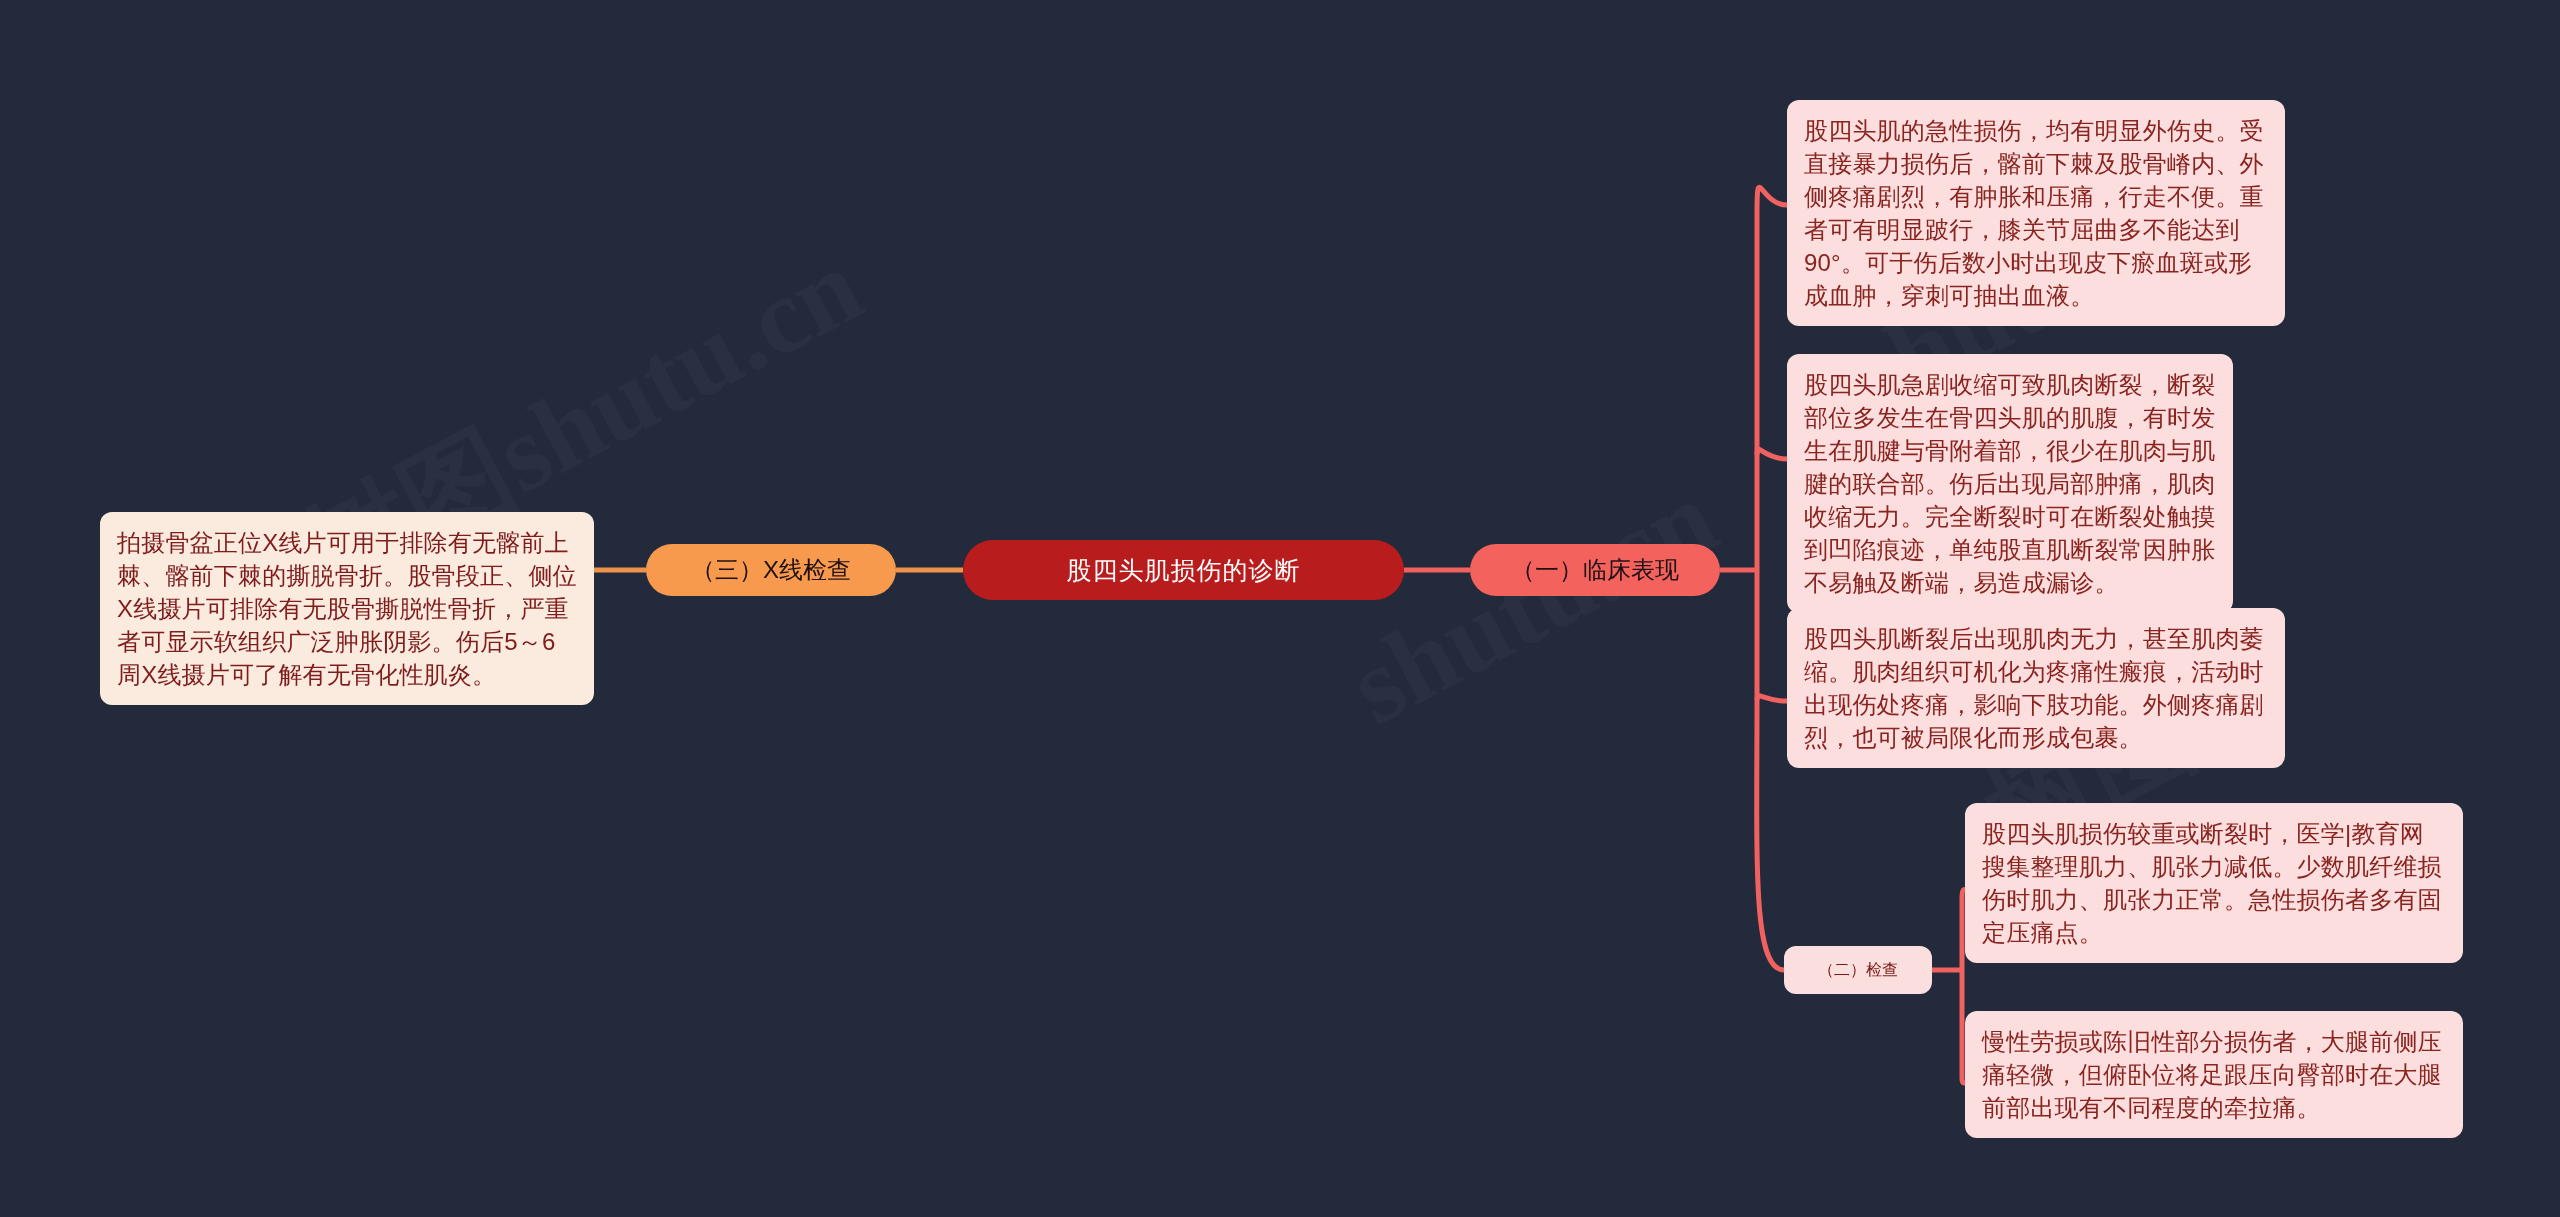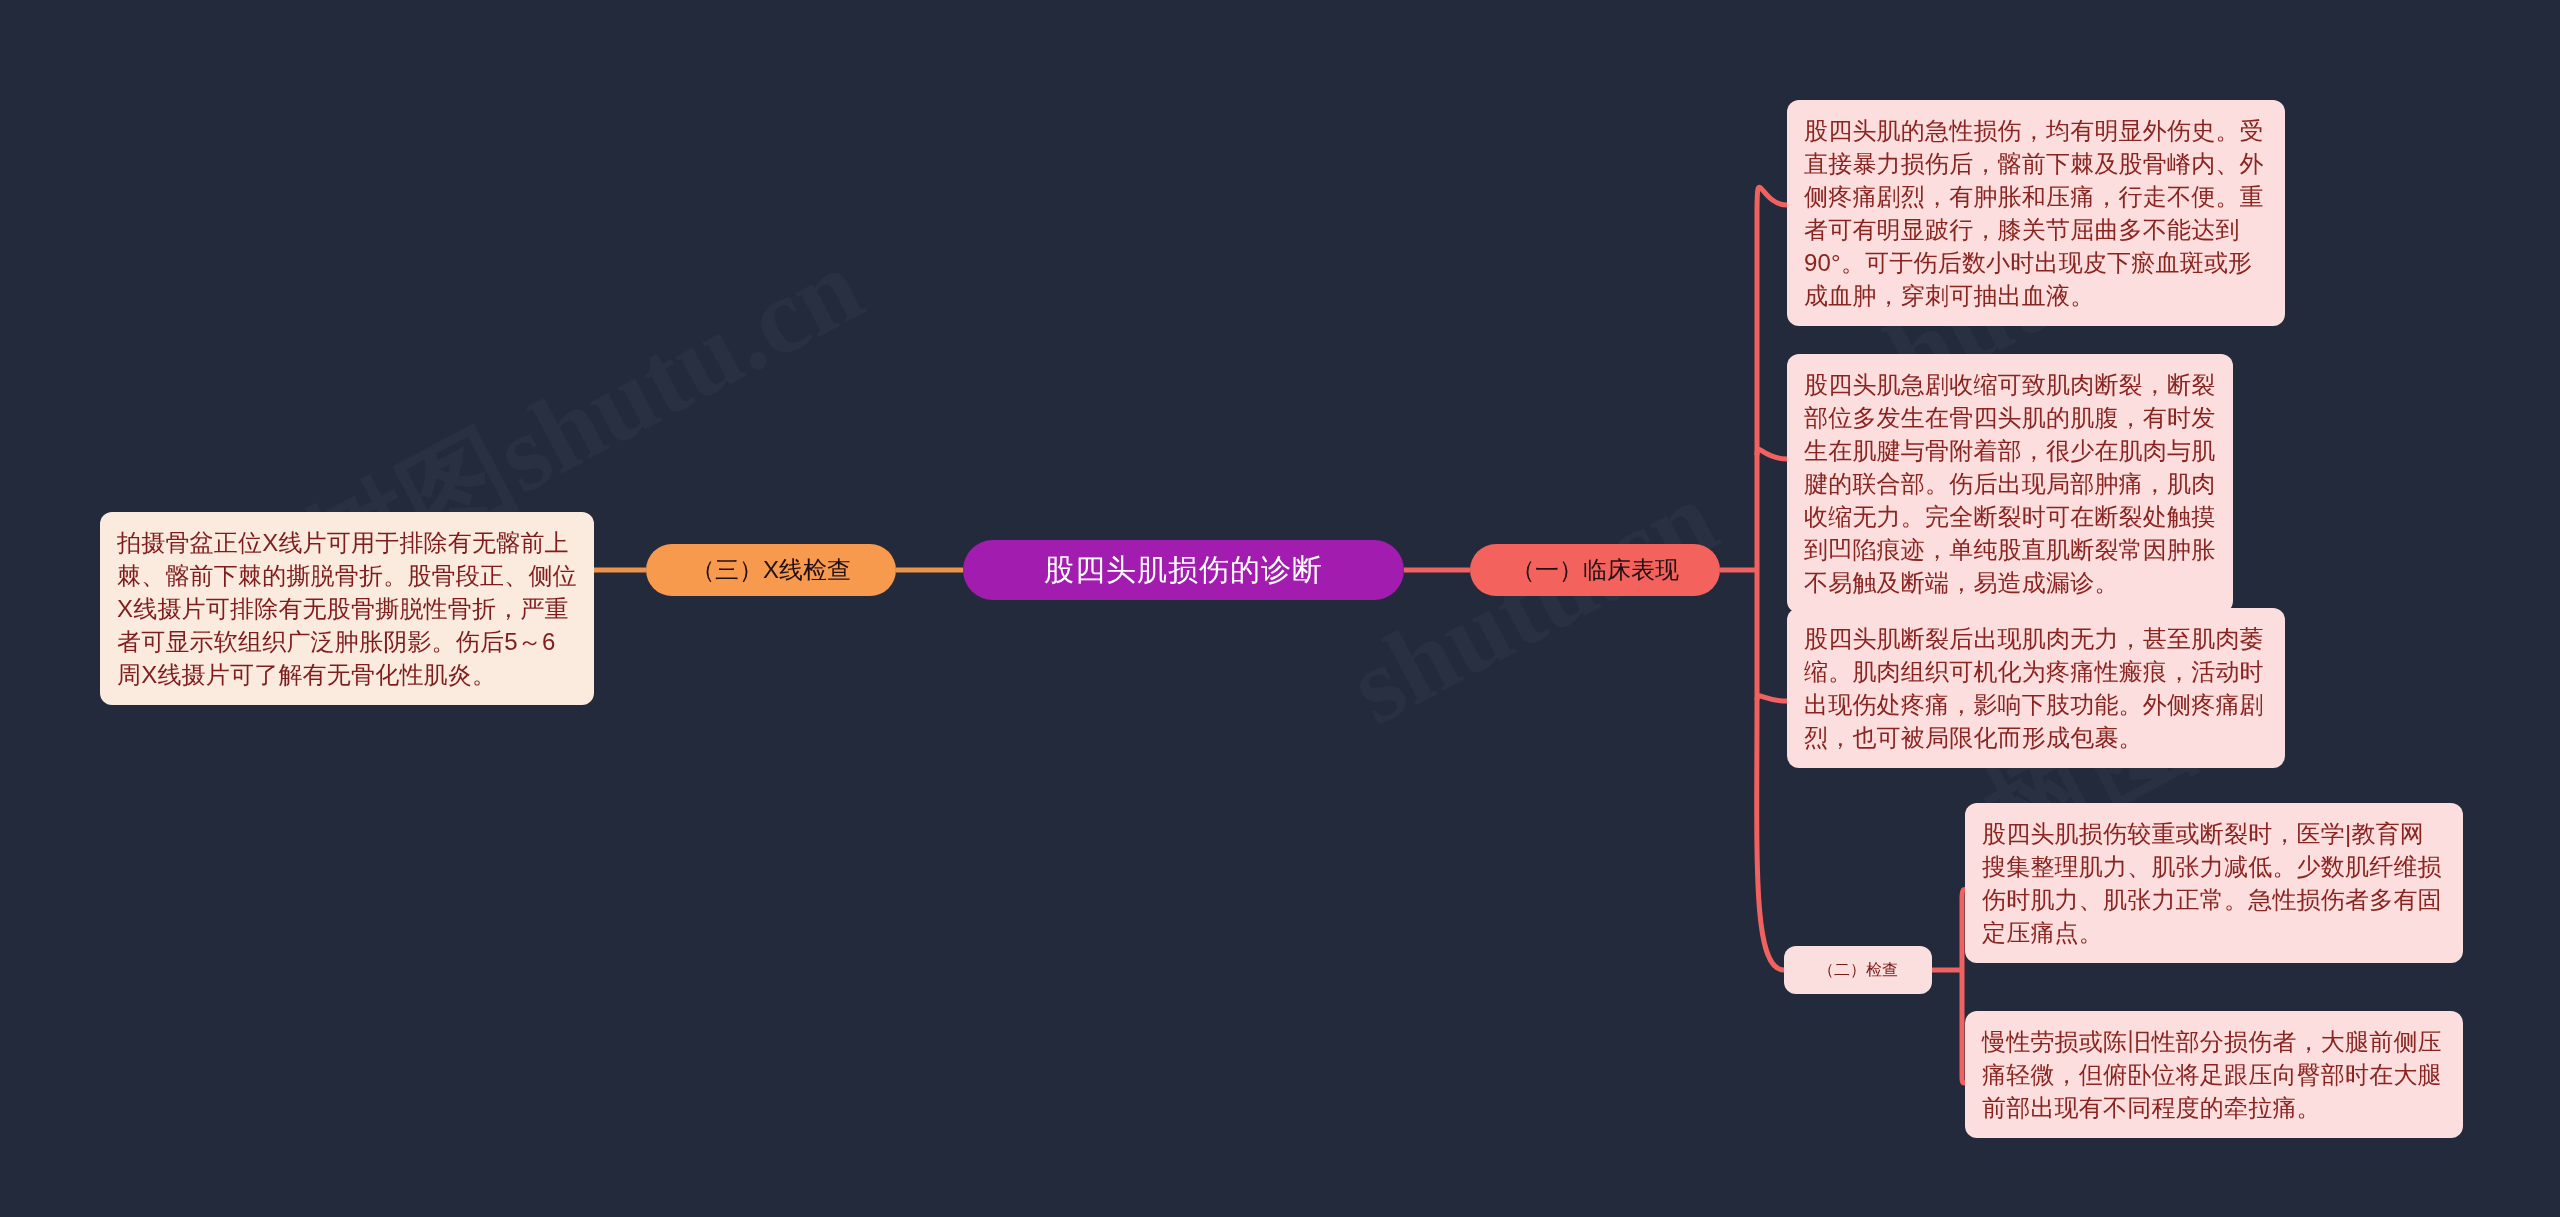--- a/index.html
+++ b/index.html
@@ -56,24 +56,24 @@
     display: flex;
     align-items: center;
     justify-content: center;
   }
 
   .root-node {
     left: 963px;
     top: 540px;
     width: 441px;
     height: 60px;
-    background: #a21caf;
+    background: #b91c1c;
     border-radius: 30px;
     color: #ffffff;
-    font-size: 30px;
+    font-size: 25px;
     letter-spacing: 1px;
   }
 
   .branch-red {
     left: 1470px;
     top: 544px;
     width: 250px;
     height: 52px;
     background: #f4625d;
     border-radius: 26px;

